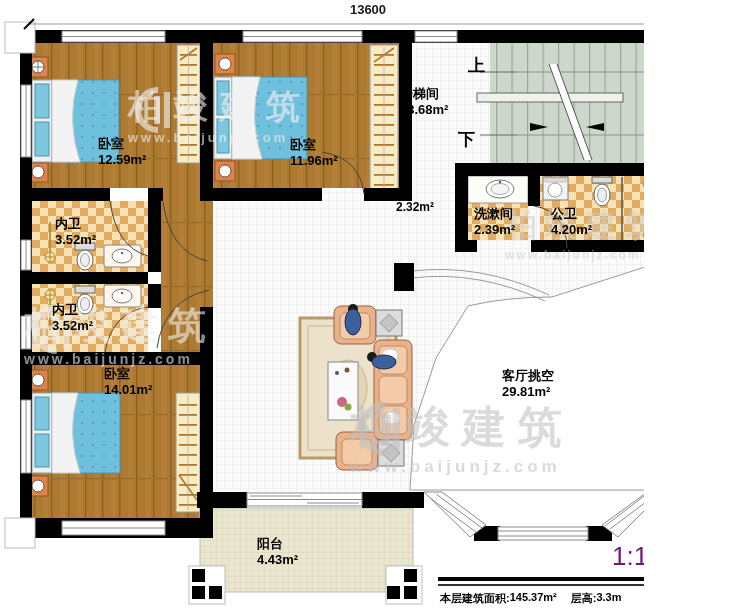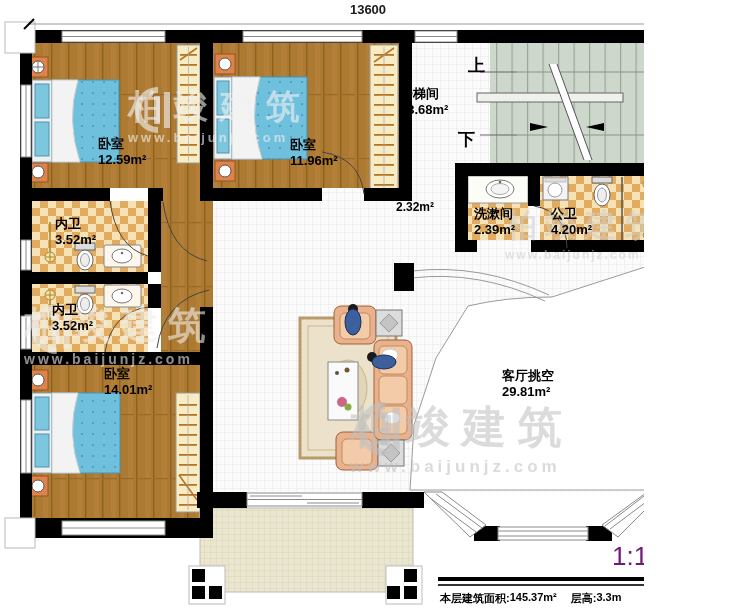--- a/index.html
+++ b/index.html
@@ -401,20 +401,24 @@
   <div class="ra">2.39m²</div>
 </div>
 <div class="rlabel" style="left:551px;top:206px;width:80px">
   <div class="rn">公卫</div>
   <div class="ra">4.20m²</div>
 </div>
 <div class="rlabel" style="left:502px;top:368px;width:90px">
   <div class="rn">客厅挑空</div>
   <div class="ra">29.81m²</div>
 </div>
+<div class="rlabel" style="left:257px;top:536px;width:80px">
+  <div class="rn">阳台</div>
+  <div class="ra">4.43m²</div>
+</div>
 <div class="rlabel" style="left:685px;top:191px;width:52px">
   <div class="rn">雨棚</div>
 </div>
 <div class="rlabel" style="left:396px;top:200px;width:80px">
   <div class="ra" style="font-size:12px">2.32m²</div>
 </div>
 
 <div class="wm wm1">
   <svg width="44" height="52" viewBox="0 0 44 52">
     <path d="M 30,6 A 20 20 0 1 0 30,46" fill="none" stroke="currentColor" stroke-width="6"></path>

